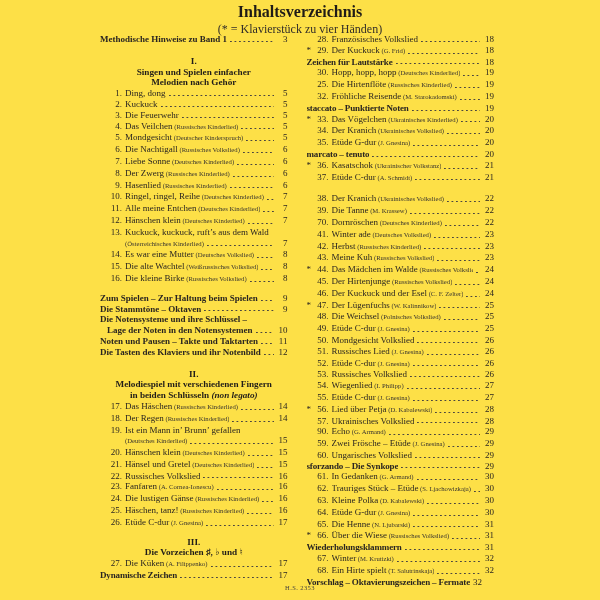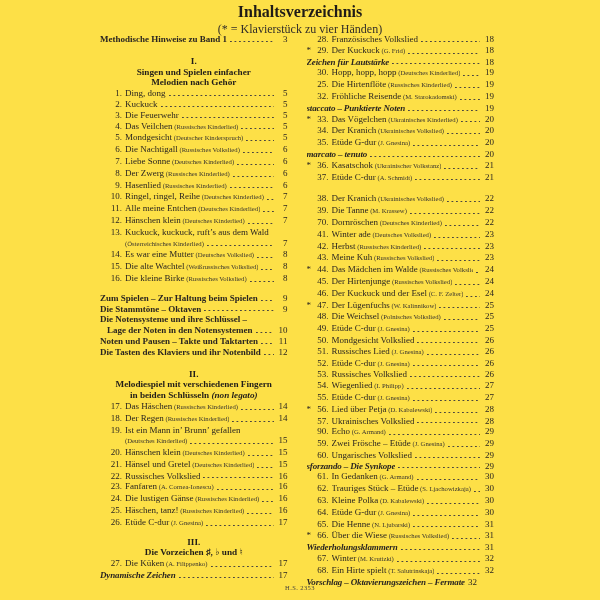--- a/index.html
+++ b/index.html
@@ -8,21 +8,21 @@
   .title{position:absolute;top:3px;left:0;width:600px;text-align:center;
          font-size:16px;font-weight:bold;color:#1f1b17;}
   .subtitle{position:absolute;top:22px;left:0;width:600px;text-align:center;font-size:12px;color:#332e29;}
   .columns{position:absolute;left:100px;top:34px;width:394px;display:flex;gap:19px;align-items:flex-start;}
   .col{flex:1;min-width:0;}
   .row{display:flex;align-items:baseline;font-size:9px;line-height:10.8px;white-space:nowrap;}
   .star{flex:none;width:8px;font-size:9px;}
   .num{flex:none;width:14px;text-align:right;margin-right:3px;}
   .t{flex:0 1 auto;overflow:hidden;}
   .bold{font-weight:bold;}
-  .bi{font-weight:bold;font-style:italic;letter-spacing:-0.15px;}
+  .bi{font-weight:bold;letter-spacing:-0.15px;}
   .note{font-size:6.7px;color:#3a352f;}
   .note2{flex:0 1 auto;font-size:6.7px;color:#3a352f;}
   .ccont{flex:none;width:25px;}
   .bcont{flex:none;width:7px;}
   .leader{flex:1 1 auto;min-width:4px;height:3px;align-self:flex-end;margin:0 2px 2px 3px;
           background-image:radial-gradient(circle at 1px 1.5px,#4a4540 0.85px,transparent 1.05px);
           background-size:4.5px 3px;background-repeat:repeat-x;background-position:0 0;}
   .pg{flex:none;min-width:12px;text-align:right;}
   .heading{text-align:center;font-weight:bold;font-size:9.2px;line-height:10.8px;color:#211d19;}
   .hitalic{font-style:italic;}

